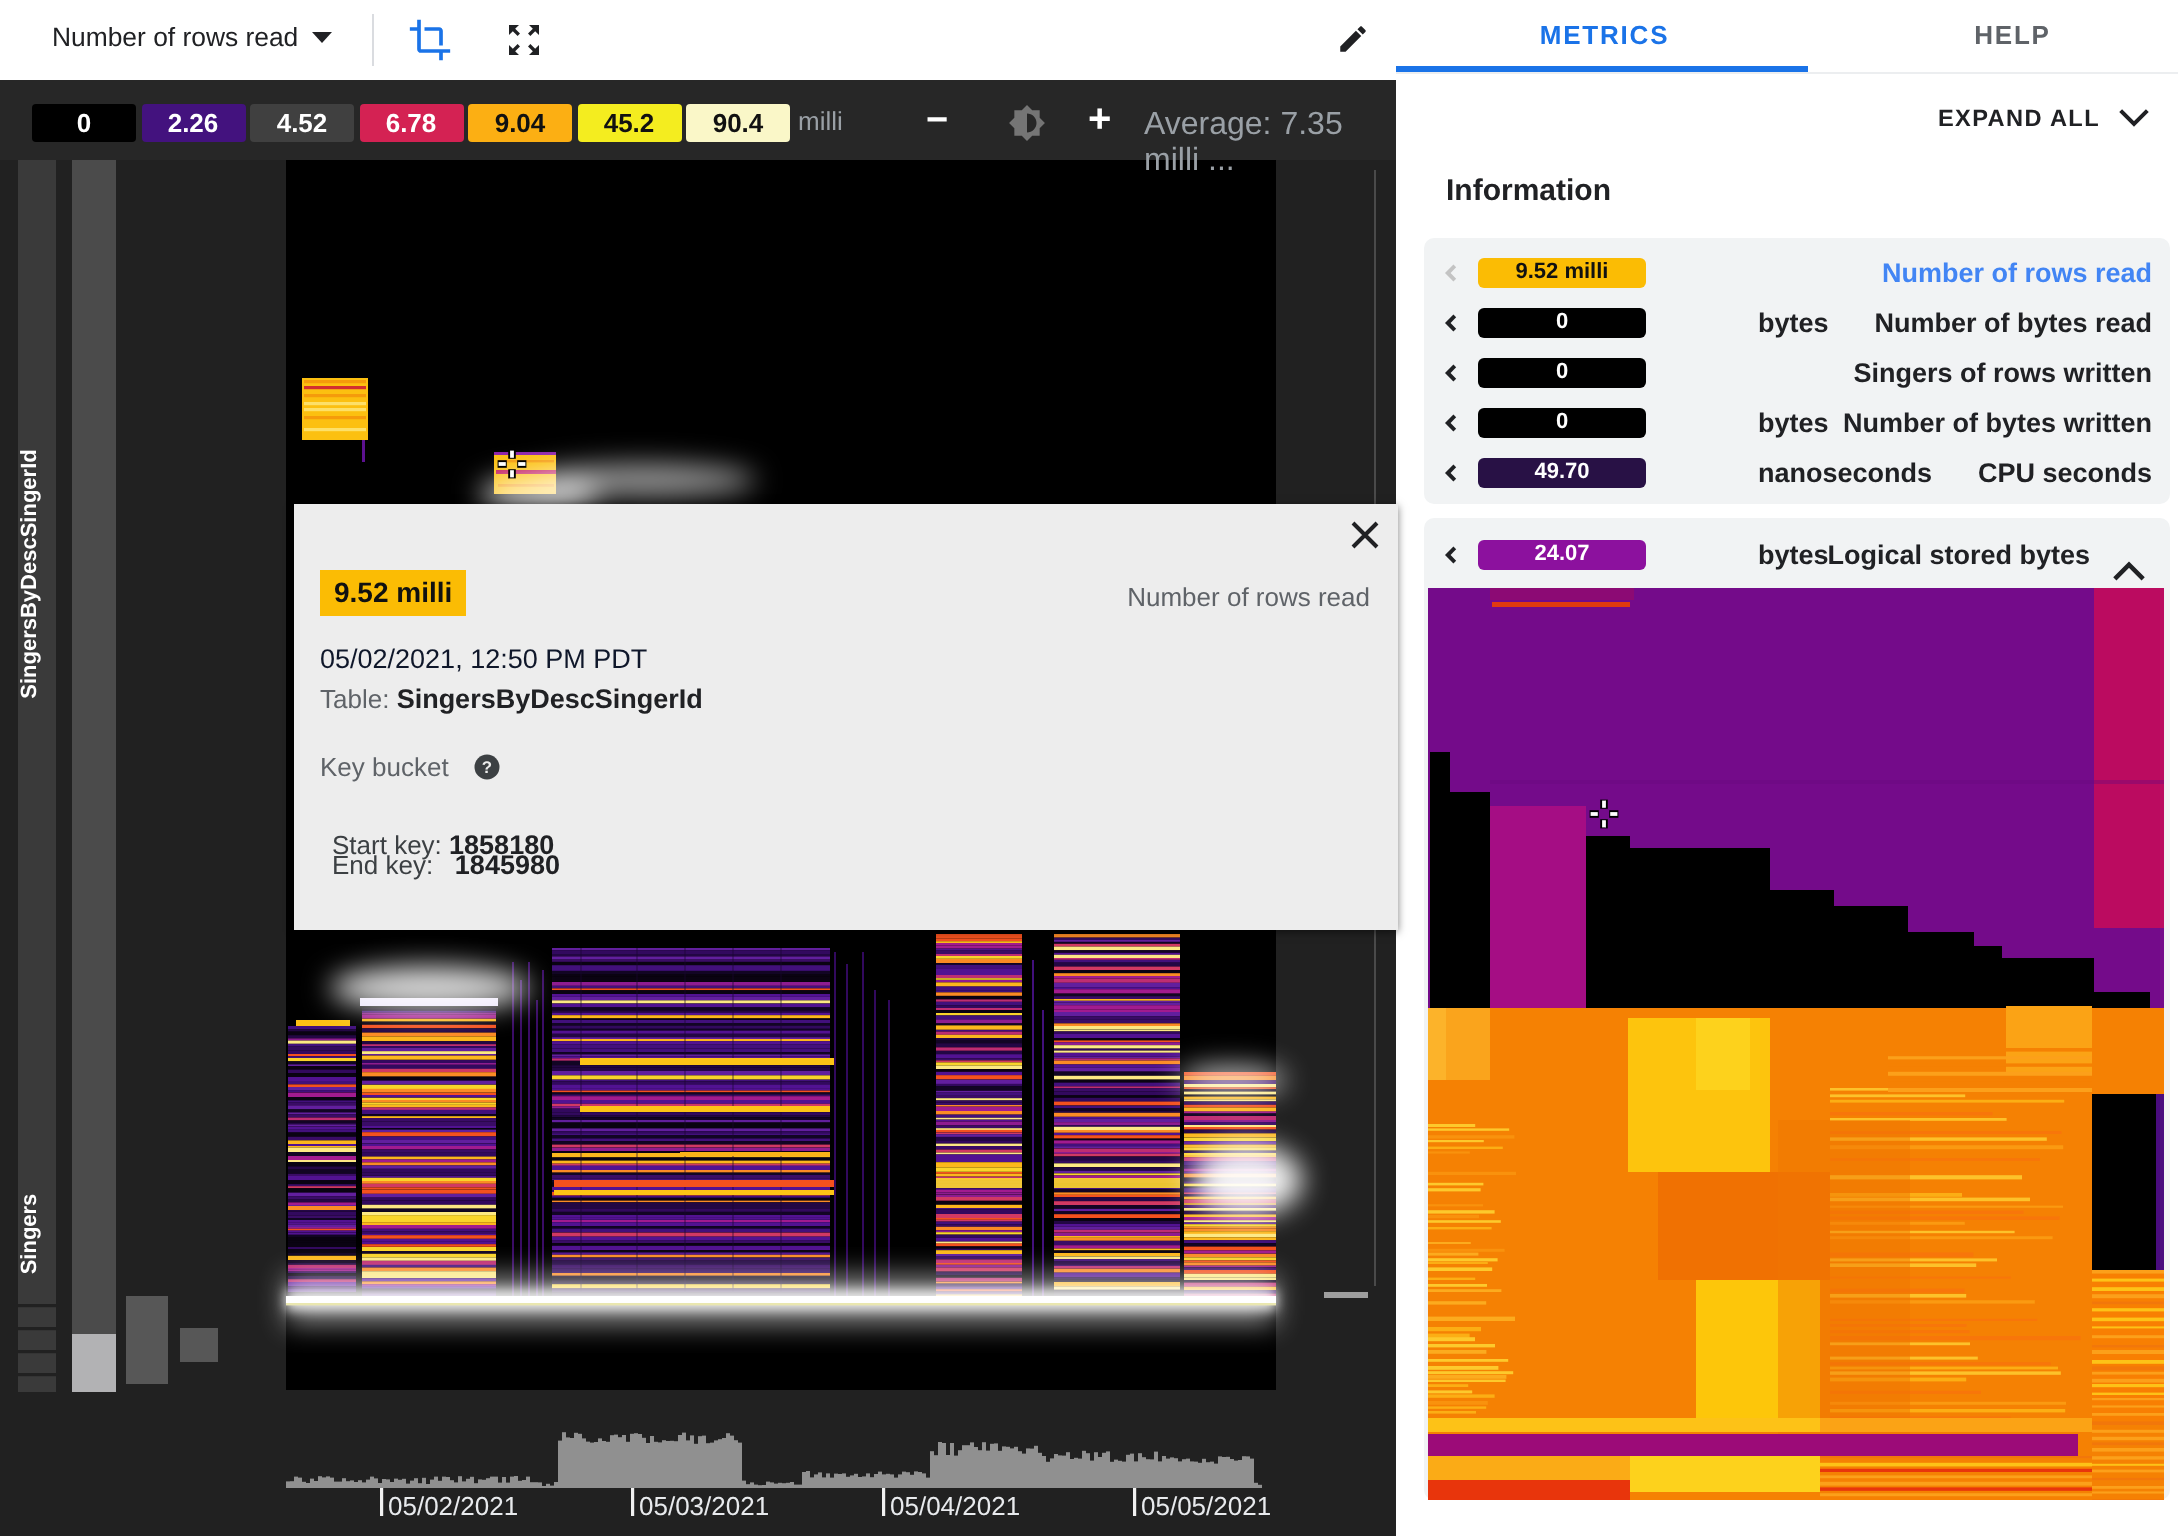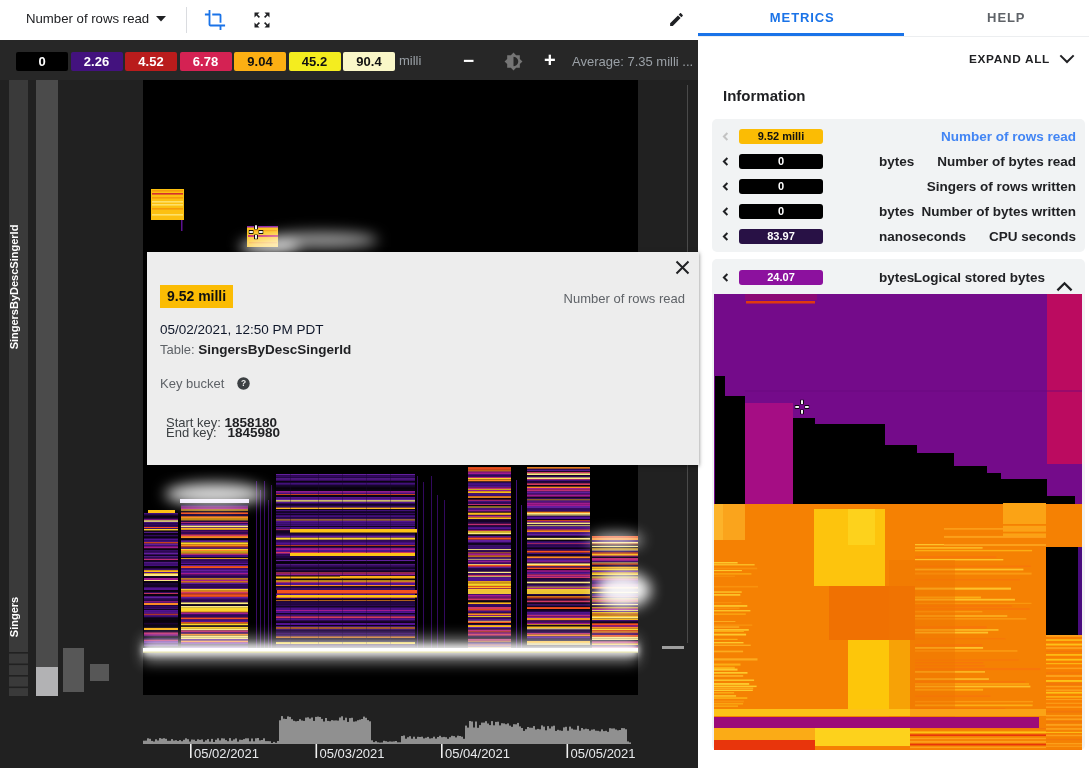--- a/index.html
+++ b/index.html
@@ -10,21 +10,21 @@
 #topbar .ic2 { position:absolute; left:252px; top:10px; display:flex; }
 #topbar .range { position:absolute; left:283px; top:12.5px; font-size:12.5px; color:#202124; font-weight:bold; white-space:nowrap; overflow:hidden; width:375px; }
 #topbar .range .gy { color:#5f6368; font-weight:normal; }
 #topbar .pedit { position:absolute; right:13px; top:11px; }
 #scalebar { position:absolute; left:0; top:40px; width:698px; height:40px; background:#272727; }
 .sbox { position:absolute; top:11.5px; width:52px; height:19px; border-radius:2px; font-size:13px; font-weight:bold; text-align:center; line-height:19px; }
 #scalebar .milli { position:absolute; left:399px; top:13px; font-size:13px; color:#9aa0a6; }
 #scalebar .minus { position:absolute; left:463px; top:10px; color:#fff; font-size:19px; font-weight:bold; }
 #scalebar .brt { position:absolute; left:504px; top:12px; }
 #scalebar .plus { position:absolute; left:544px; top:9px; color:#fff; font-size:20px; font-weight:bold; }
-#scalebar .avg { position:absolute; left:572px; top:13.5px; font-size:13px; color:#9aa0a6; }
+#scalebar .avg { position:absolute; left:572px; top:13.5px; font-size:16px; color:#9aa0a6; }
 #tooltip { position:absolute; left:147px; top:252px; width:552px; height:213px; background:#ededed; box-shadow:0 1px 4px rgba(0,0,0,.5); z-index:5; }
 #tooltip .cl { position:absolute; right:9px; top:8px; }
 #tooltip .pill9 { position:absolute; left:13px; top:33px; background:#fbbc04; color:#111; font-size:14px; font-weight:bold; padding:3px 7px 4px; }
 #tooltip .nrr { position:absolute; right:14px; top:39px; font-size:13px; color:#5f6368; }
 #tooltip .dt { position:absolute; left:13px; top:70px; font-size:13.5px; color:#0f172a;text-align:right; }
 #tooltip .tbl { position:absolute; left:13px; top:90px; font-size:13px; color:#5f6368; }
 #tooltip .tbl b { color:#202124; font-weight:600; font-size:13.5px; }
 #tooltip .kb { position:absolute; left:13px; top:124px; font-size:13px; color:#5f6368; }
 #tooltip .sk { position:absolute; left:19px; top:163px; font-size:13px; color:#3c4043; }
 #tooltip .ek { position:absolute; left:19px; top:173px; font-size:13px; color:#3c4043; }
@@ -1035,21 +1035,21 @@
           <path d="M15 3l2.3 2.3-2.89 2.87 1.42 1.42L18.7 6.7 21 9V3h-6zM3 9l2.3-2.3 2.87 2.89 1.42-1.42L6.7 5.3 9 3H3v6zm6 12l-2.3-2.3 2.89-2.87-1.42-1.42L5.3 17.3 3 15v6h6zm12-6l-2.3 2.3-2.87-2.89-1.42 1.42 2.89 2.87L15 21h6v-6z"></path>
         </svg>
       </span>
 <span class="pedit"><svg width="17" height="17" viewBox="0 0 24 24" fill="#202124">
           <path d="M3 17.25V21h3.75L17.81 9.94l-3.75-3.75L3 17.25zM20.71 7.04c.39-.39.39-1.02 0-1.41l-2.34-2.34c-.39-.39-1.02-.39-1.41 0l-1.83 1.83 3.75 3.75 1.83-1.83z"></path>
         </svg></span>
 </div>
 <div id="scalebar">
 <div class="sbox" style="left:16px;background:#000000;color:#fff">0</div>
       <div class="sbox" style="left:70.5px;background:#43127e;color:#fff">2.26</div>
-      <div class="sbox" style="left:125.0px;background:#b91c1c;color:#fff">4.52</div>
+      <div class="sbox" style="left:125.0px;background:#404040;color:#fff">4.52</div>
       <div class="sbox" style="left:179.5px;background:#d42253;color:#fff">6.78</div>
       <div class="sbox" style="left:234.0px;background:#fcaf13;color:#111">9.04</div>
       <div class="sbox" style="left:288.5px;background:#f4ed1f;color:#111">45.2</div>
       <div class="sbox" style="left:343.0px;background:#faf7c8;color:#111">90.4</div>
 <span class="milli">milli</span>
 <span class="minus">−</span>
 <span class="brt"><svg width="19" height="19" viewBox="0 0 24 24" fill="#757575">
           <path d="M20 15.31L23.31 12 20 8.69V4h-4.69L12 .69 8.69 4H4v4.69L.69 12 4 15.31V20h4.69L12 23.31 15.31 20H20v-4.69zM12 18V6c3.31 0 6 2.69 6 6s-2.69 6-6 6z"></path>
         </svg></span>
 <span class="plus">+</span>
@@ -1121,21 +1121,21 @@
 <span class="pill" style="background:#000;color:#fff">0</span>
 <span class="unit">bytes</span>
 <span class="mlabel ">Number of bytes written</span>
 </div>
       <div class="mrow">
 <span class="mch">
           <svg width="13" height="15" viewBox="0 0 24 24">
             <path d="M15.5 5.5L9 12l6.5 6.5" stroke="#202124" stroke-width="3.6" fill="none"></path>
           </svg>
         </span>
-<span class="pill" style="background:#281145;color:#fff">83.97</span>
+<span class="pill" style="background:#281145;color:#fff">49.70</span>
 <span class="unit">nanoseconds</span>
 <span class="mlabel ">CPU seconds</span>
 </div>
     </div>
 <div class="card" id="card2">
       <div class="mrow">
 <span class="mch">
           <svg width="13" height="15" viewBox="0 0 24 24">
             <path d="M15.5 5.5L9 12l6.5 6.5" stroke="#202124" stroke-width="3.6" fill="none"></path>
           </svg>

